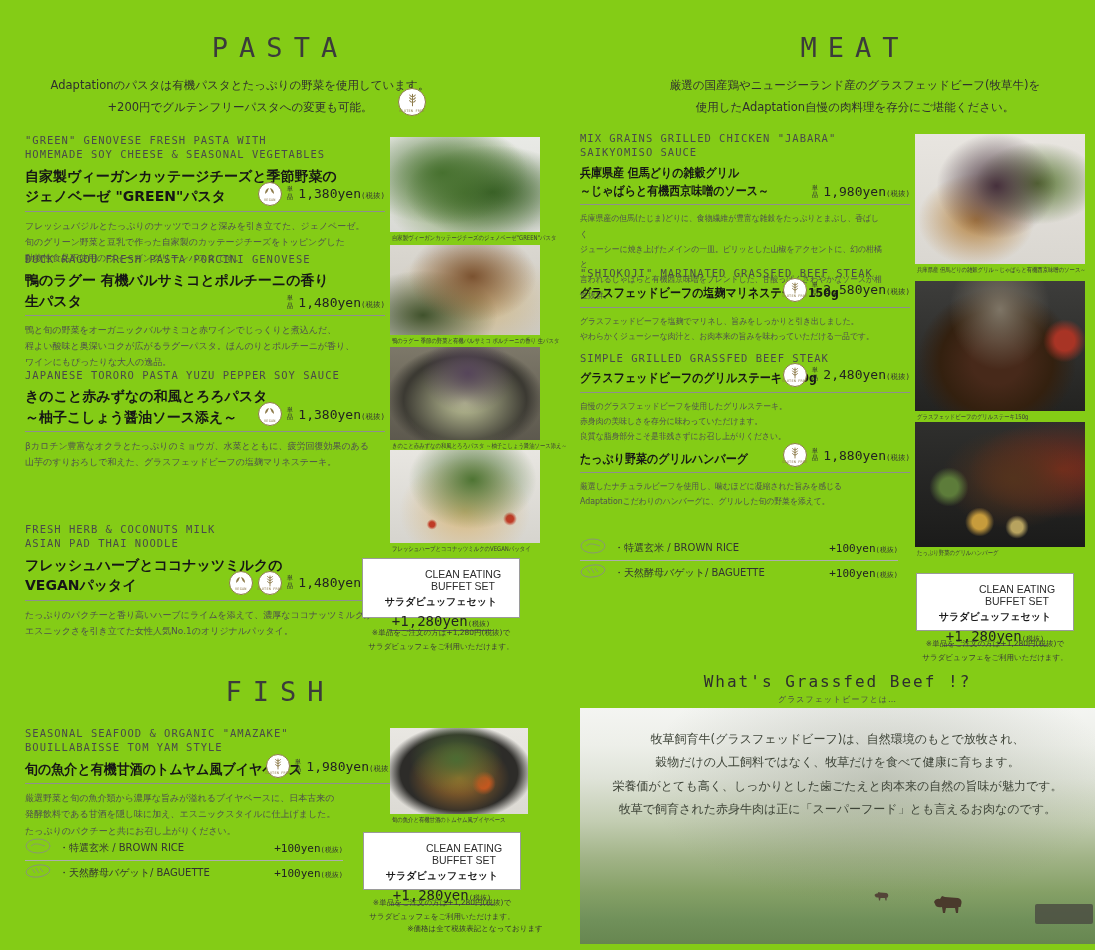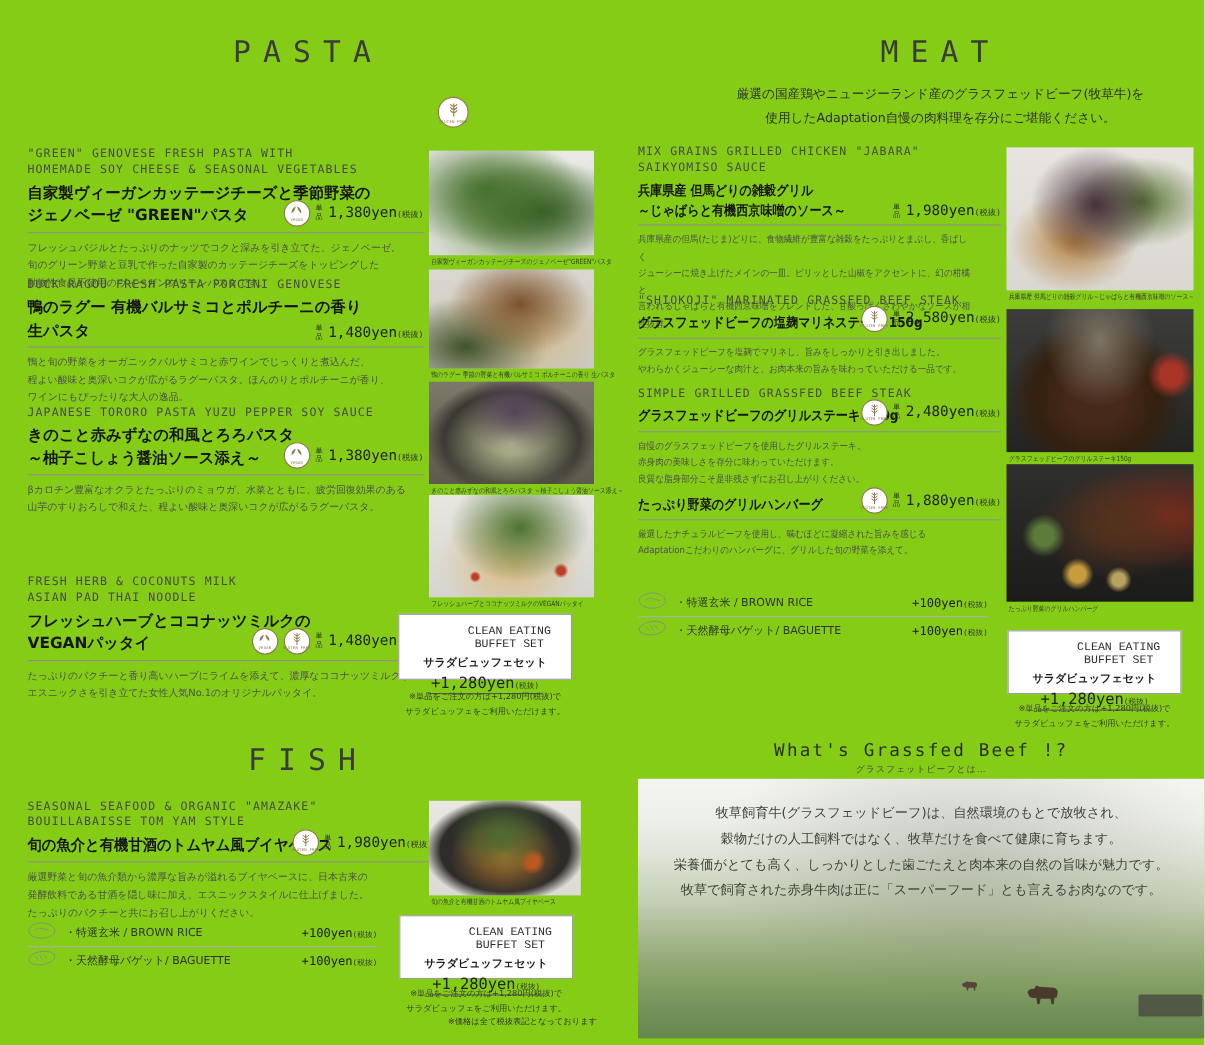--- a/index.html
+++ b/index.html
@@ -67,21 +67,21 @@
     linear-gradient(#3d3d3b,#232321);}
   .ph-burger{background:radial-gradient(circle at 20% 52%,#5d7c3a 6%,transparent 13%),
     radial-gradient(circle at 38% 80%,#c79c3c 5%,transparent 10%),
     radial-gradient(circle at 60% 84%,#b7a35f 4%,transparent 8%),
     radial-gradient(ellipse at 58% 45%,#53331d,transparent 52%),
     radial-gradient(ellipse at 86% 38%,#7e2c1c,transparent 45%),
     linear-gradient(#2f2f2d,#1b1b1a);}
   
   .buffet{position:absolute;border:1px solid #9a9a9a;background:#fff;text-align:center;
           box-sizing:border-box;padding-top:9px;}
-  .buffet-title{font-family:Liberation Mono, monospace;font-size:10.5px;letter-spacing:0px;color:#2d2d2d;margin-left:44px;}
+  .buffet-title{font-family:Liberation Sans, sans-serif;font-size:10.5px;letter-spacing:0px;color:#2d2d2d;margin-left:44px;}
   .buffet-sub{font-size:10px;font-weight:bold;color:#1c1c1c;margin-top:3px;}
   .buffet-price{display:inline-block;font-family:"DejaVu Sans Mono",monospace;font-size:14px;color:#222;
                 border-bottom:1px solid #555;padding:1px 3px;margin-top:3px;}
   .buffet-price .tax{font-size:7px;}
   .buffet-note{position:absolute;font-size:7.5px;line-height:1.9;color:#3a3a3a;text-align:center;white-space:pre-line;}
   
   .sides{position:absolute;}
   .side-row{display:flex;align-items:center;height:24px;gap:8px;}
   .side-icon{flex-shrink:0;}
   .side-label{font-size:10px;color:#333;flex:1;white-space:nowrap;}
@@ -98,20 +98,22 @@
               color:#3e4438;text-align:center;white-space:pre-line;}
   .shed{position:absolute;right:2px;bottom:20px;width:58px;height:20px;background:#4b4d42;opacity:.85;border-radius:2px;}
   .footer-note{position:absolute;font-size:7.5px;color:#333;text-align:center;}
 </style>
 </head>
 <body>
 
 <div class="page">
 
   <div class="abs section-title" style="left:80px;top:32px;width:400px;">PASTA</div>
+  <div class="abs section-intro" style="left:40px;top:74px;width:400px;">Adaptationのパスタは有機パスタとたっぷりの野菜を使用しています。
++200円でグルテンフリーパスタへの変更も可能。</div>
   <span class="badge badge-lg abs" style="left:398px;top:88px;">
     <svg width="9" height="14" viewBox="0 0 8 12">
         <path d="M4 1 V11 M4 3 Q2 3 1.5 1.5 M4 3 Q6 3 6.5 1.5 M4 5.5 Q2 5.5 1.5 4 M4 5.5 Q6 5.5 6.5 4 M4 8 Q2 8 1.5 6.5 M4 8 Q6 8 6.5 6.5" stroke="#8d7b4a" stroke-width="0.9" fill="none" stroke-linecap="round"></path>
       </svg>
     <span class="blabel">GLUTEN FREE</span>
   </span>
 
   <div class="abs item" style="left:25px;top:133px;width:360px;">
     <div class="en">"GREEN" GENOVESE FRESH PASTA WITH
 HOMEMADE SOY CHEESE &amp; SEASONAL VEGETABLES</div>
@@ -165,21 +167,21 @@
             </svg>
           <span class="blabel">VEGAN</span>
         </span>
         <span class="unit">単
 品</span>
         <span class="price"><span>1,380yen</span><span class="tax">(税抜)</span></span>
       </div>
     </div>
     <div class="divider"></div>
     <div class="desc">βカロチン豊富なオクラとたっぷりのミョウガ、水菜とともに、疲労回復効果のある
-山芋のすりおろしで和えた、程よい酸味と奥深いコクが広がるラグーパスタ。</div>
+山芋のすりおろしで和えた、グラスフェッドビーフの塩麹マリネステーキ。</div>
   </div>
 
   <div class="abs item" style="left:25px;top:478px;width:360px;margin-top:44px;">
     <div class="en">FRESH HERB &amp; COCONUTS MILK
 ASIAN PAD THAI NOODLE</div>
     <div class="head">
       <div class="jp">フレッシュハーブとココナッツミルクの
 VEGANパッタイ</div>
       <div class="right">
         <span class="badge">

